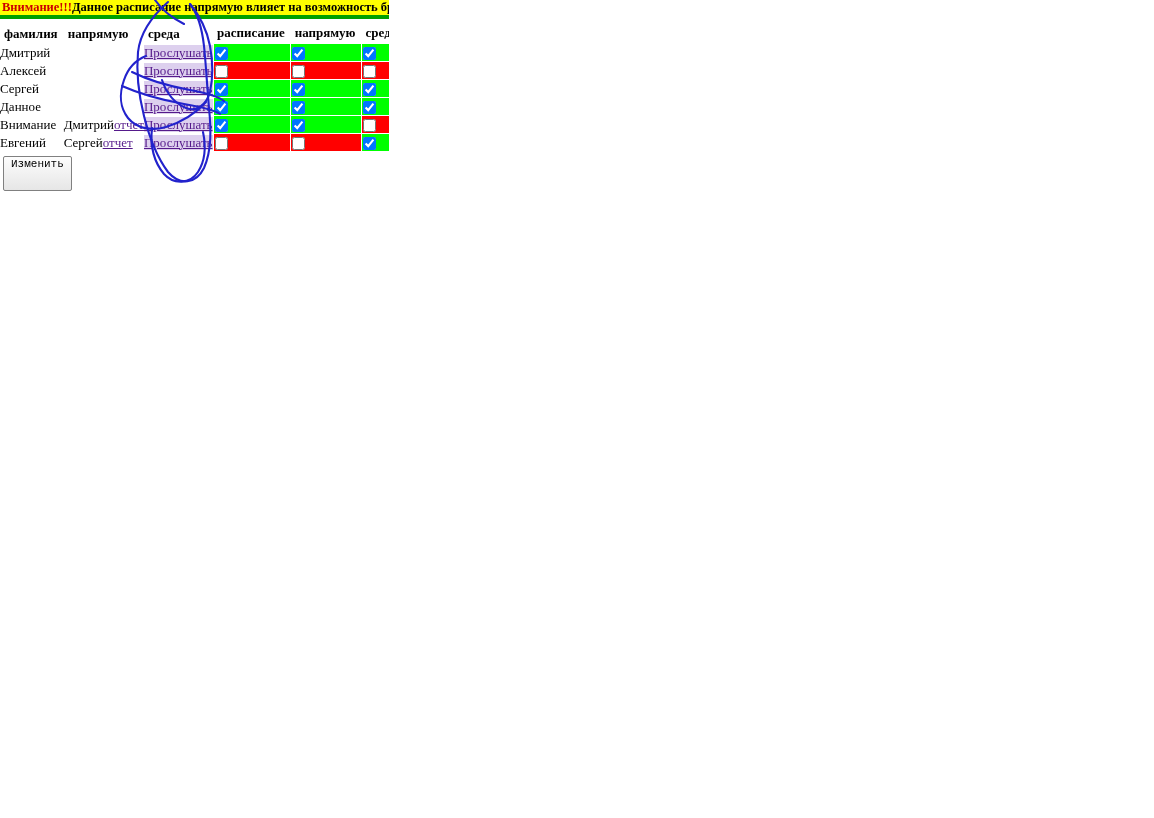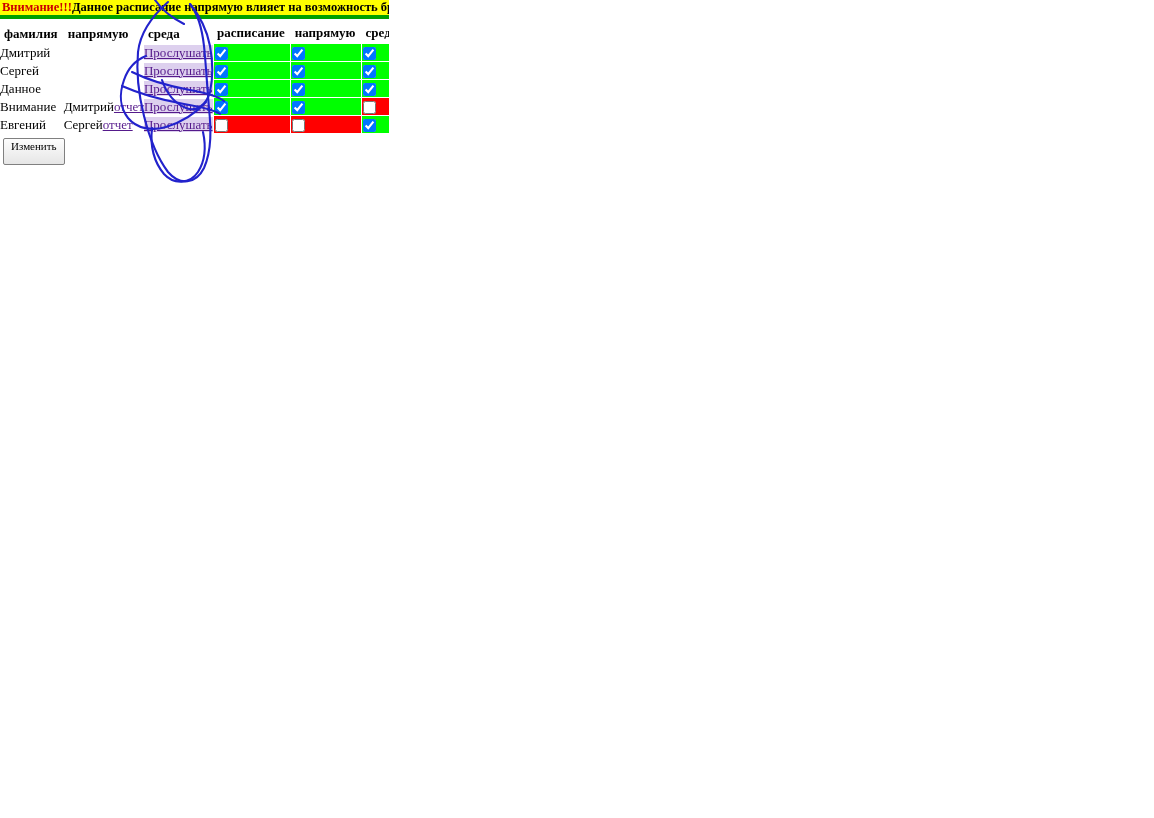--- a/index.html
+++ b/index.html
@@ -99,23 +99,23 @@
   td.day.off { background: #ff0000; }
   td.day input { margin: 0 1px; vertical-align: middle; }
 
   .w-mon { width: 74px; }
   .w-tue { width: 47px; }
   .w-wed { width: 33px; }
 
   button.apply {
     margin-top: 4px;
     margin-left: 3px;
-    font-family: Liberation Serif, serif;
+    font-family: Liberation Mono, monospace;
     font-size: 11px;
-    padding: 1px 7px 12px 7px;
+    padding: 1px 7px 20px 7px;
     border: 1px solid #808080;
     border-radius: 2px;
     background: linear-gradient(#fdfdfd, #e6e6e6);
     color: #000;
   }
 
   
   #ink {
     position: absolute;
     left: 0;
@@ -152,20 +152,28 @@
       <tbody id="tbody">
           <tr>
             <td class="c-name">Дмитрий</td>
             <td class="c-mentor"><span></span></td>
             <td class="c-calls"><a href="#" class="lnk">Прослушать</a></td>
             <td class="day on w-mon"><input type="checkbox" checked="" style=""></td>
             <td class="day on w-tue"><input type="checkbox" checked="" style=""></td>
             <td class="day on w-wed"><input type="checkbox" checked="" style=""></td>
           </tr>
           <tr>
+            <td class="c-name">Алексей</td>
+            <td class="c-mentor"><span></span></td>
+            <td class="c-calls"><a href="#" class="lnk">Прослушать</a></td>
+            <td class="day off w-mon"><input type="checkbox" style=""></td>
+            <td class="day off w-tue"><input type="checkbox" style=""></td>
+            <td class="day off w-wed"><input type="checkbox" style=""></td>
+          </tr>
+          <tr>
             <td class="c-name">Сергей</td>
             <td class="c-mentor"><span></span></td>
             <td class="c-calls"><a href="#" class="lnk">Прослушать</a></td>
             <td class="day on w-mon"><input type="checkbox" checked="" style=""></td>
             <td class="day on w-tue"><input type="checkbox" checked="" style=""></td>
             <td class="day on w-wed"><input type="checkbox" checked="" style=""></td>
           </tr>
           <tr>
             <td class="c-name">Данное</td>
             <td class="c-mentor"><span></span></td>

